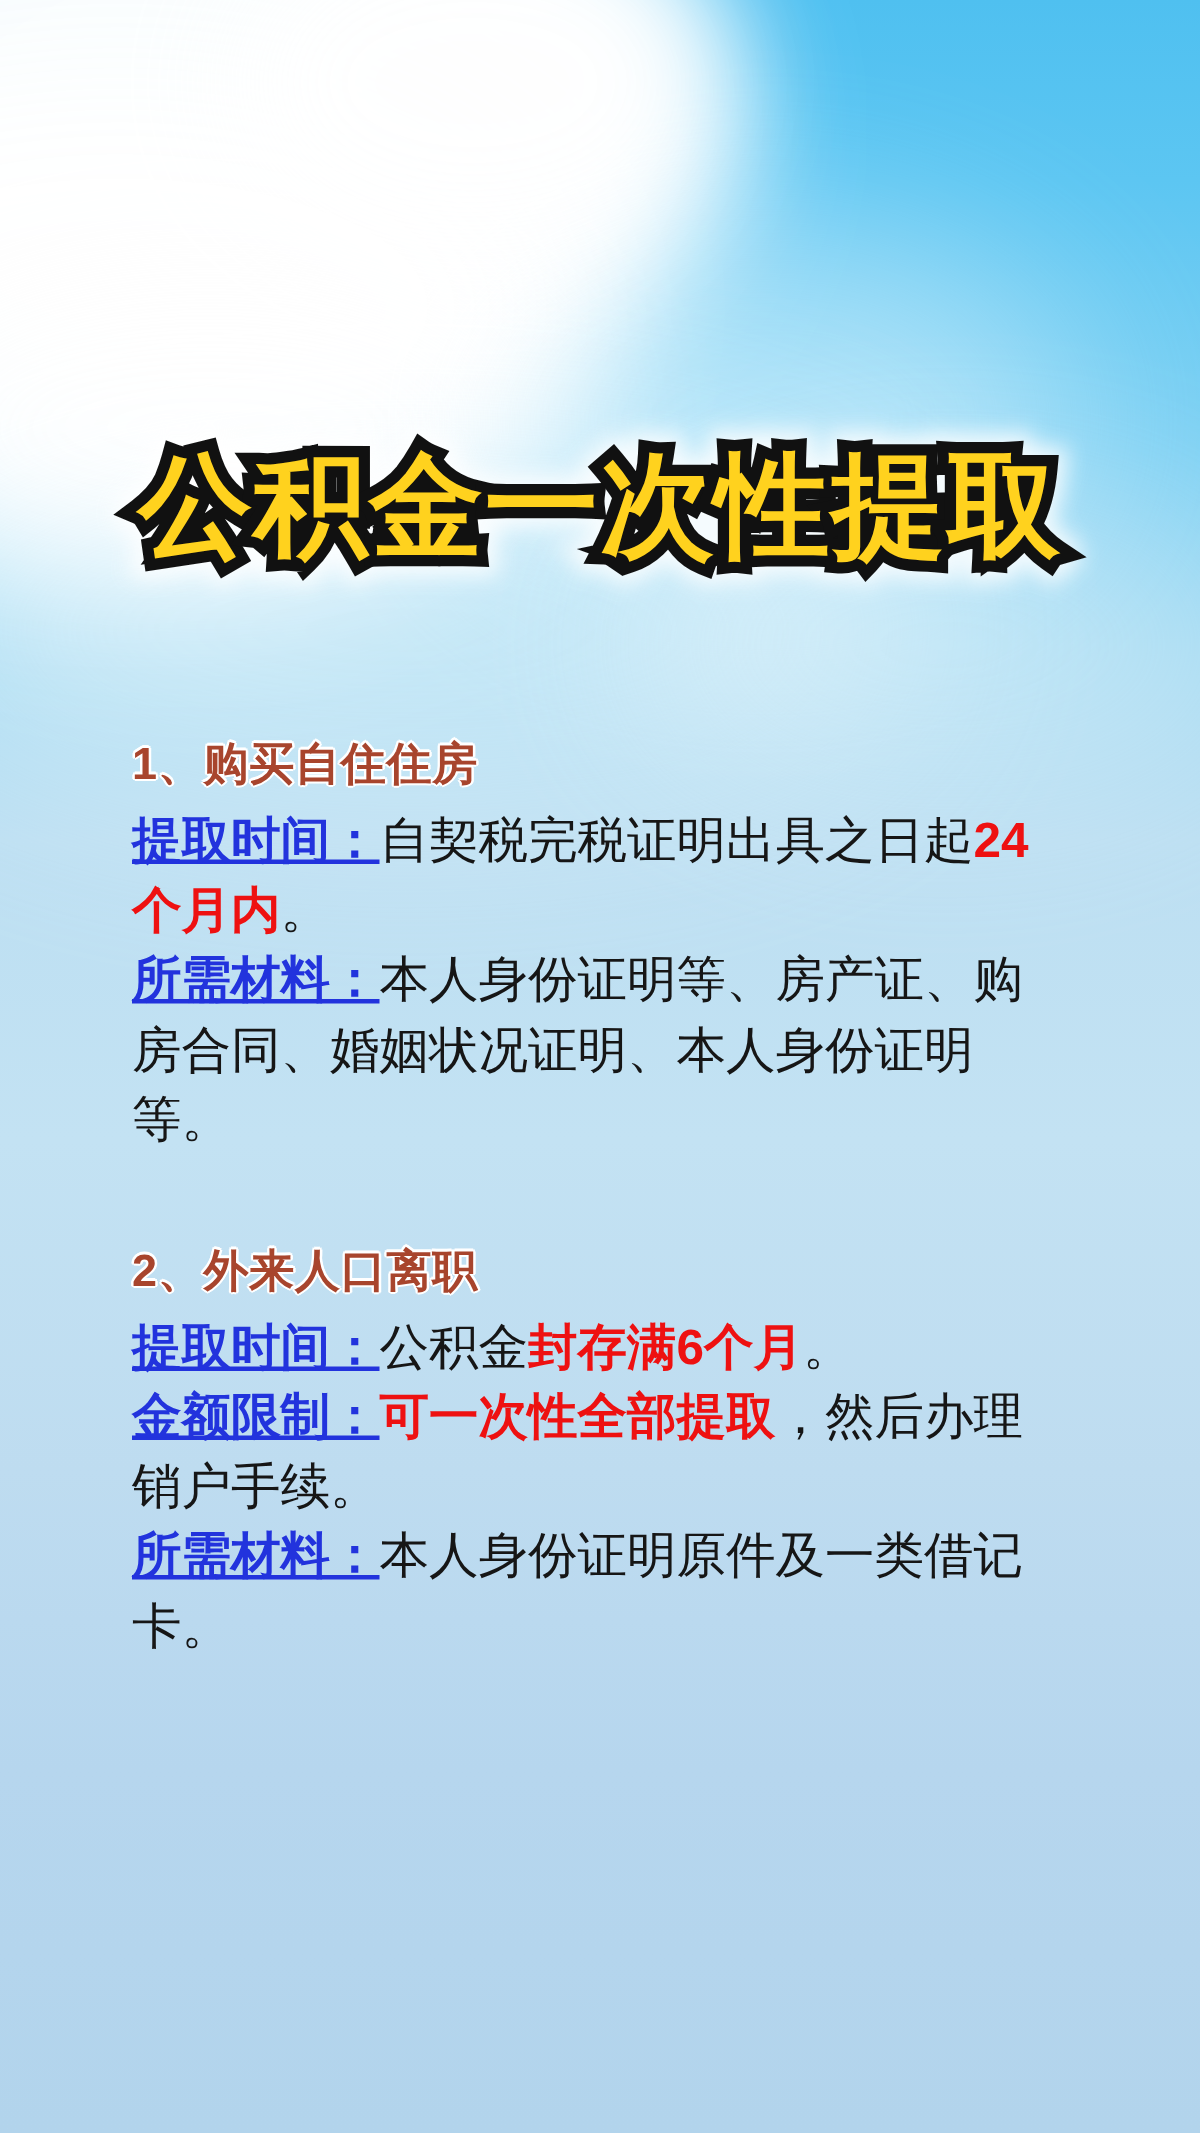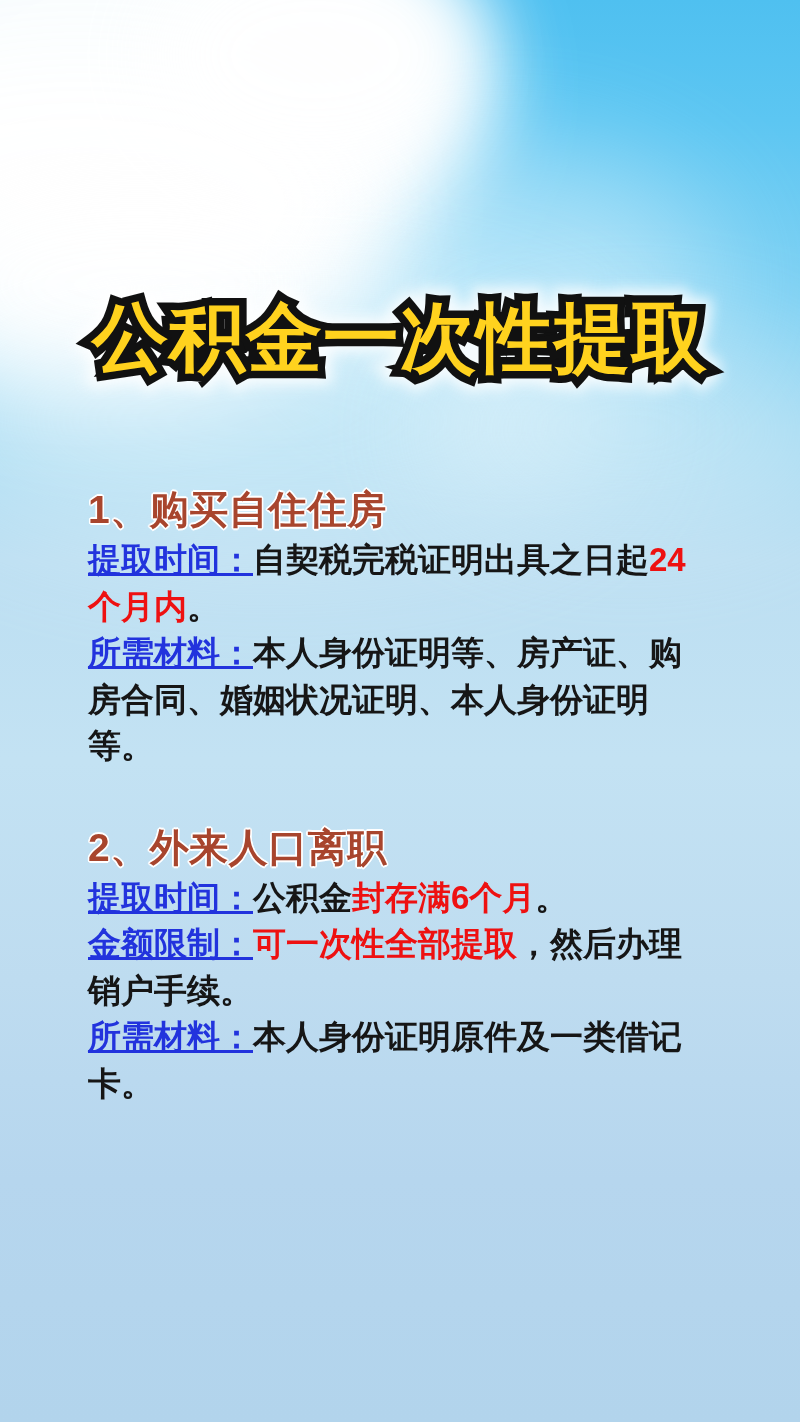--- a/index.html
+++ b/index.html
@@ -137,21 +137,21 @@
     position: absolute;
     left: 88px;
     top: 487px;
     width: 616px;
     z-index: 5;
   }
   .section { margin-bottom: 55px; }
   .section:last-child { margin-bottom: 12px; }
 
   .sec-head {
-    font-size: 39px;
+    font-size: 30px;
     line-height: 46px;
     font-weight: bold;
     color: #A8452D;
     letter-spacing: 0.5px;
     text-shadow:
        1.6px 0 0 #ffffff, -1.6px 0 0 #ffffff,
        0 1.6px 0 #ffffff, 0 -1.6px 0 #ffffff,
        1.2px 1.2px 0 #ffffff, -1.2px 1.2px 0 #ffffff,
        1.2px -1.2px 0 #ffffff, -1.2px -1.2px 0 #ffffff;
     margin-bottom: 4px;
@@ -168,21 +168,21 @@
     color: #2233DD;
     font-weight: bold;
     text-decoration: underline;
   }
   .em {
     color: #EE1111;
     font-weight: bold;
   }
   .blk {
     color: #161616;
-    font-weight: bold;
+    font-weight: normal;
   }
 </style>
 </head>
 <body>
 
 <div id="poster">
 
   <div class="cloud cloud-a"></div>
   <div class="cloud cloud-b"></div>
   <div class="cloud cloud-c"></div>

